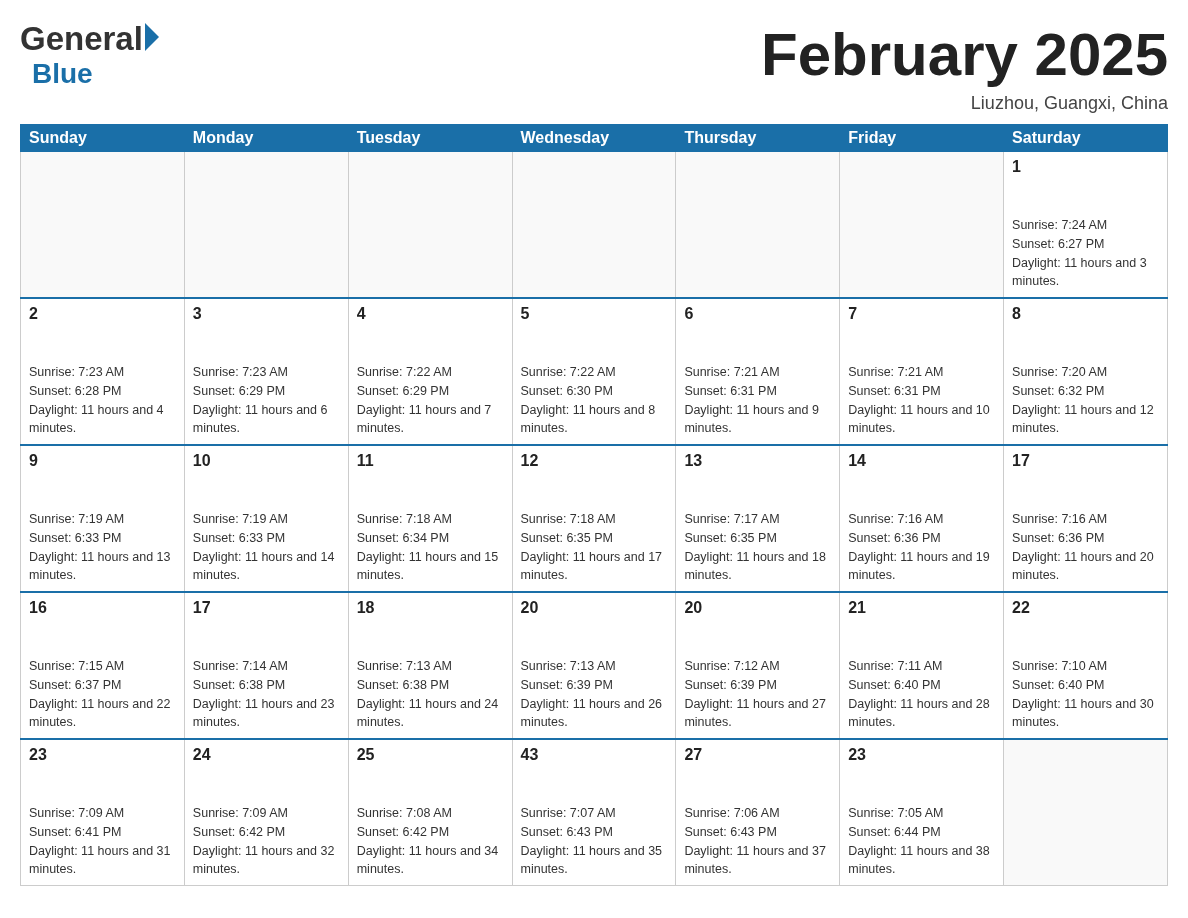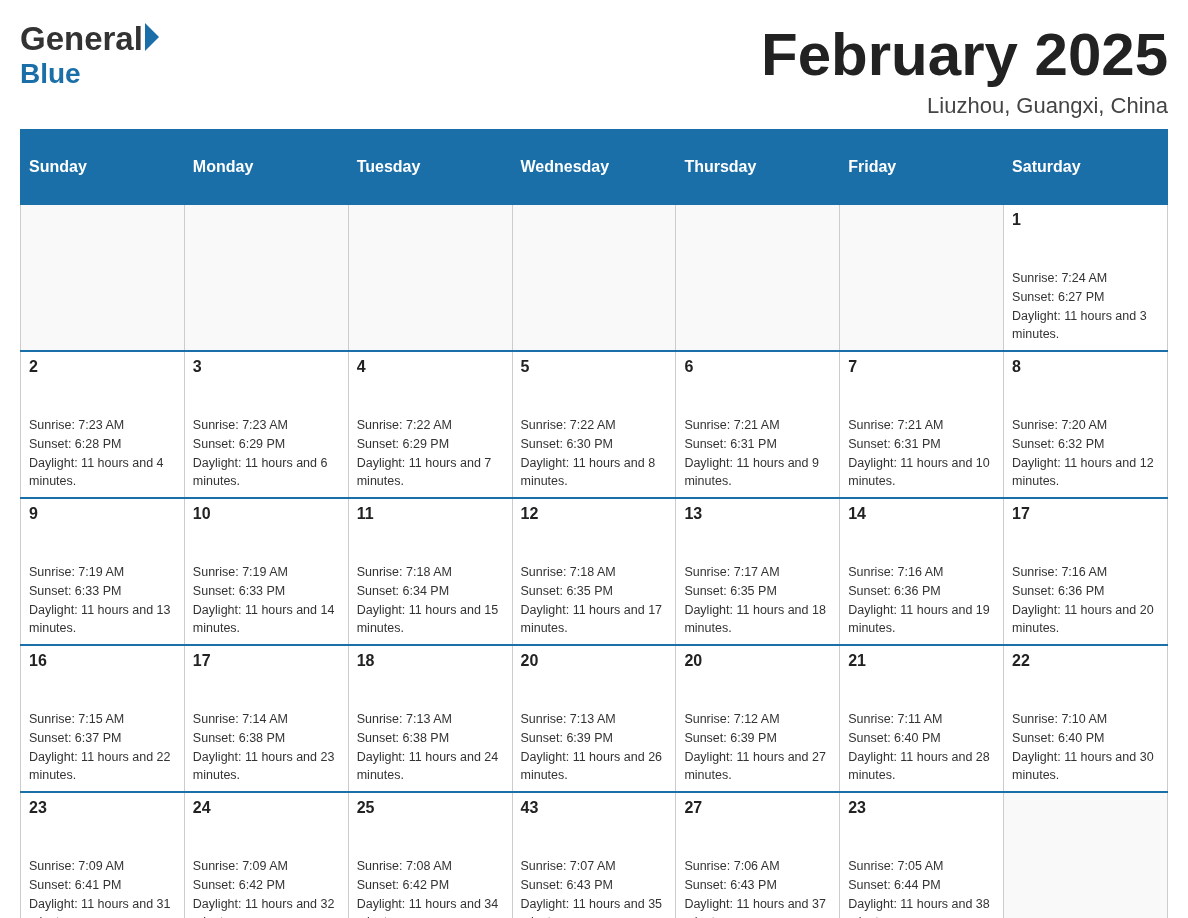--- a/index.html
+++ b/index.html
@@ -47,35 +47,35 @@
     }
     .title-section {
       text-align: right;
     }
     .calendar-title {
       font-size: 60px;
       font-weight: bold;
       color: #222;
     }
     .calendar-subtitle {
-      font-size: 22px;
+      font-size: 18px;
       color: #444;
       margin-top: 4px;
     }
     .calendar {
       width: 100%;
       border-collapse: collapse;
       margin-top: 10px;
     }
     .calendar th {
       background-color: #1a6fa8;
       color: #fff;
       font-size: 16px;
       font-weight: bold;
-      padding: 28px 8px;
+      padding: 4px 8px;
       text-align: left;
       border: 1px solid #1a6fa8;
     }
     .calendar td {
       border: 1px solid #ccc;
       vertical-align: top;
       padding: 6px 8px;
       width: calc(100% / 7);
       height: 130px;
       font-size: 13px;
@@ -103,21 +103,21 @@
   </style>
 </head>
 <body>
 
 <div class="header">
   <div class="logo">
     <div class="logo-text">
       <span class="logo-general">General</span>
       <div class="logo-arrow"></div>
     </div>
-    <span class="logo-blue" style="margin-left: 0; text-align: center;">Blue</span>
+    <span class="logo-blue" style="margin-left: 12px; text-align: center;">Blue</span>
   </div>
   <div class="title-section">
     <div class="calendar-title">February 2025</div>
     <div class="calendar-subtitle">Liuzhou, Guangxi, China</div>
   </div>
 </div>
 
 <table class="calendar">
   <thead>
     <tr>

